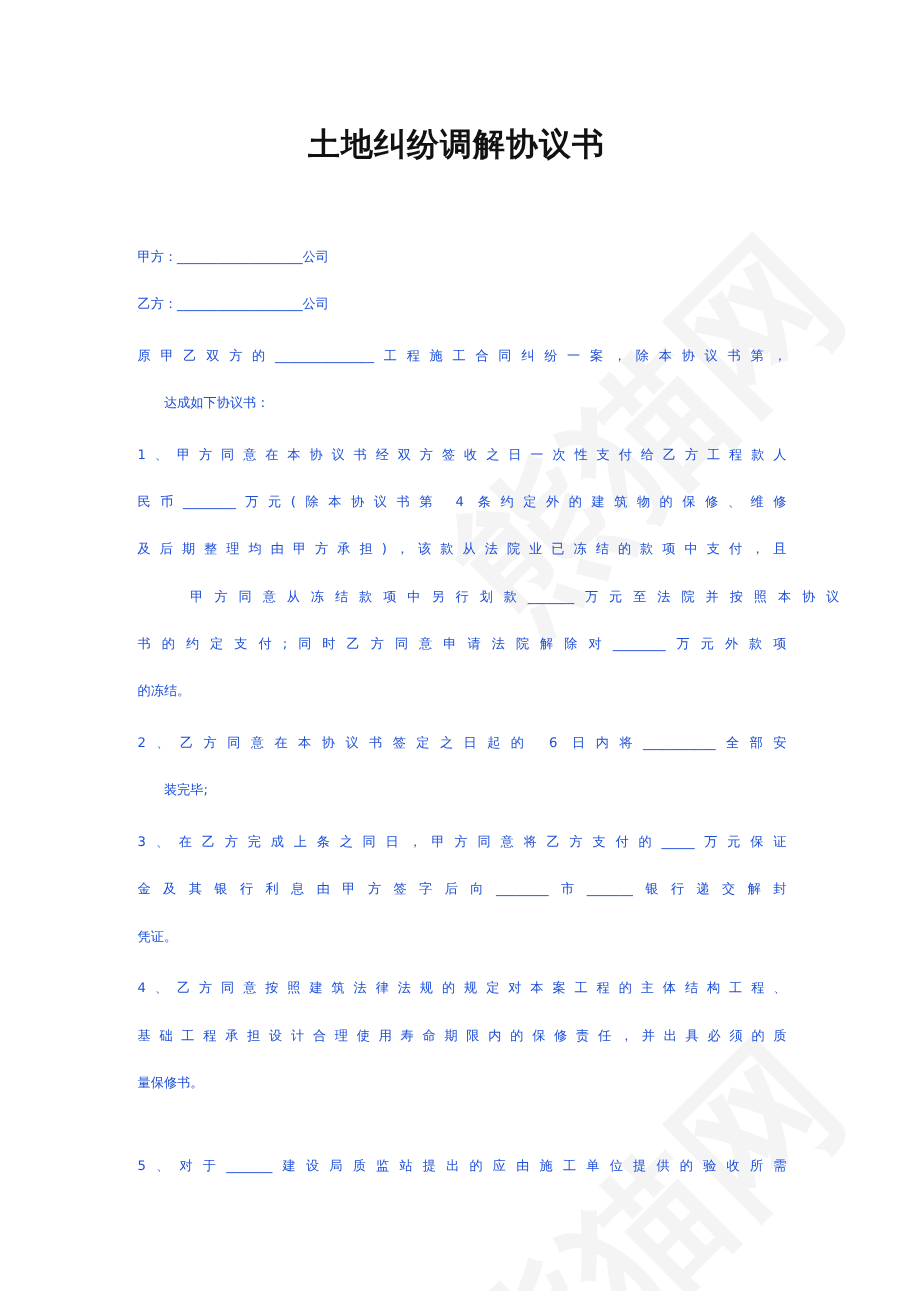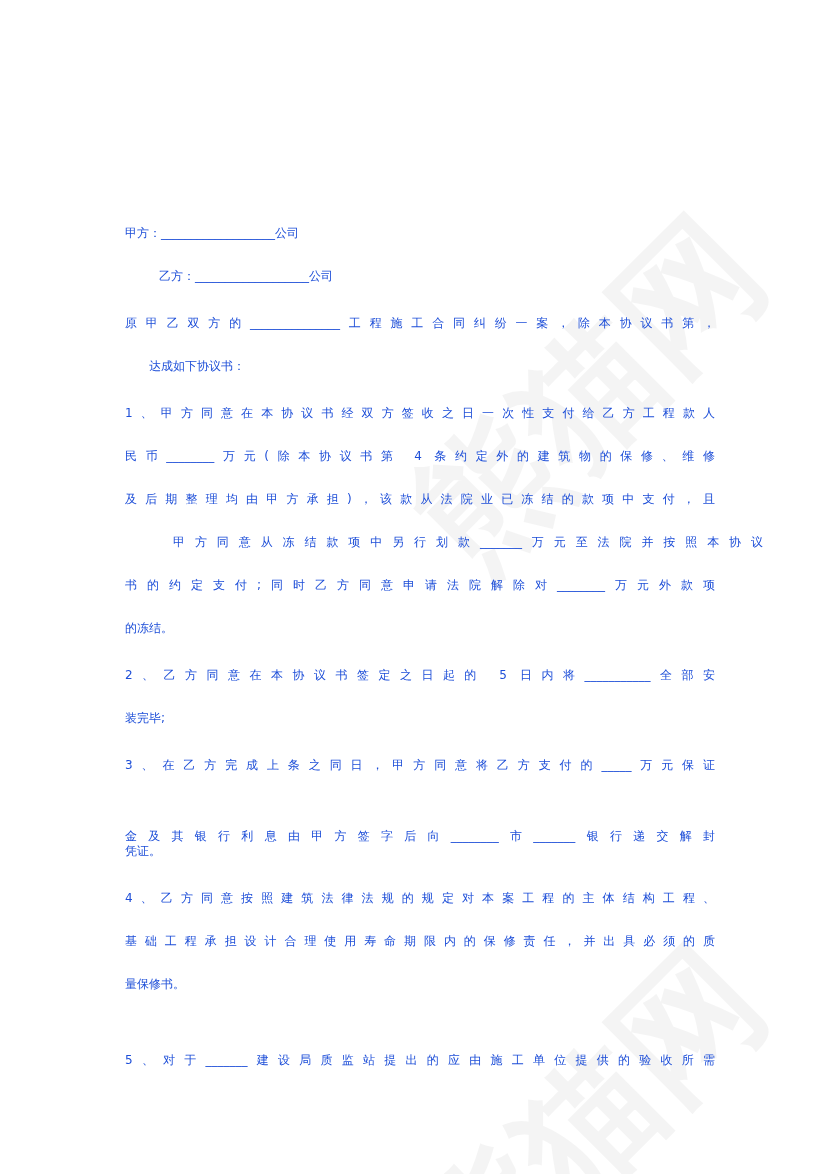--- a/index.html
+++ b/index.html
@@ -10,35 +10,36 @@
   .line.short { text-align-last:left; }
   .watermark { position:absolute; color:rgba(0,0,0,0.045); font-size:140px; font-weight:bold; transform:rotate(-45deg); pointer-events:none; }
 </style>
 </head>
 <body>
 
 <div class="page">
   <div class="watermark" style="left:380px; top:300px;">熊猫网</div>
   <div class="watermark" style="left:380px; top:1030px;">熊猫网</div>
 
+  <div class="title">土地纠纷调解协议书</div>
 
   <div id="lines">
       <div class="line short" style="top: 220px;">甲方：___________________公司</div>
-      <div class="line short" style="top: 263px; margin-left: 34px;">乙方：___________________公司</div>
+      <div class="line short" style="top: 263px;">乙方：___________________公司</div>
       <div class="line" style="top: 310px;">原甲乙双方的_______________工程施工合同纠纷一案，除本协议书第，</div>
       <div class="line short" style="top: 353px; margin-left: 24px;">达成如下协议书：</div>
       <div class="line" style="top: 400px;">1、甲方同意在本协议书经双方签收之日一次性支付给乙方工程款人</div>
       <div class="line" style="top: 443px;">民币________万元(除本协议书第 4 条约定外的建筑物的保修、维修</div>
       <div class="line" style="top: 486px;">及后期整理均由甲方承担)，该款从法院业已冻结的款项中支付，且</div>
       <div class="line" style="top: 529px; margin-left: 48px;">甲方同意从冻结款项中另行划款_______万元至法院并按照本协议</div>
       <div class="line" style="top: 572px;">书的约定支付;同时乙方同意申请法院解除对________万元外款项</div>
       <div class="line short" style="top: 615px;">的冻结。</div>
-      <div class="line" style="top: 662px;">2、乙方同意在本协议书签定之日起的 5 日内将___________全部安</div>
-      <div class="line short" style="top: 705px;">装完毕;</div>
+      <div class="line" style="top: 662px;">2、乙方同意在本协议书签定之日起的 6 日内将___________全部安</div>
+      <div class="line short" style="top: 705px; margin-left: 24px;">装完毕;</div>
       <div class="line" style="top: 752px;">3、在乙方完成上条之同日，甲方同意将乙方支付的_____万元保证</div>
-      <div class="line" style="top: 795px; margin-top: 28px;">金及其银行利息由甲方签字后向________市_______银行递交解封</div>
+      <div class="line" style="top: 795px;">金及其银行利息由甲方签字后向________市_______银行递交解封</div>
       <div class="line short" style="top: 838px;">凭证。</div>
       <div class="line" style="top: 885px;">4、乙方同意按照建筑法律法规的规定对本案工程的主体结构工程、</div>
       <div class="line" style="top: 928px;">基础工程承担设计合理使用寿命期限内的保修责任，并出具必须的质</div>
       <div class="line short" style="top: 971px;">量保修书。</div>
       <div class="line" style="top: 1018px; margin-top: 29px;">5、对于_______建设局质监站提出的应由施工单位提供的验收所需</div>
     </div>
 </div>
 
 </body></html>

